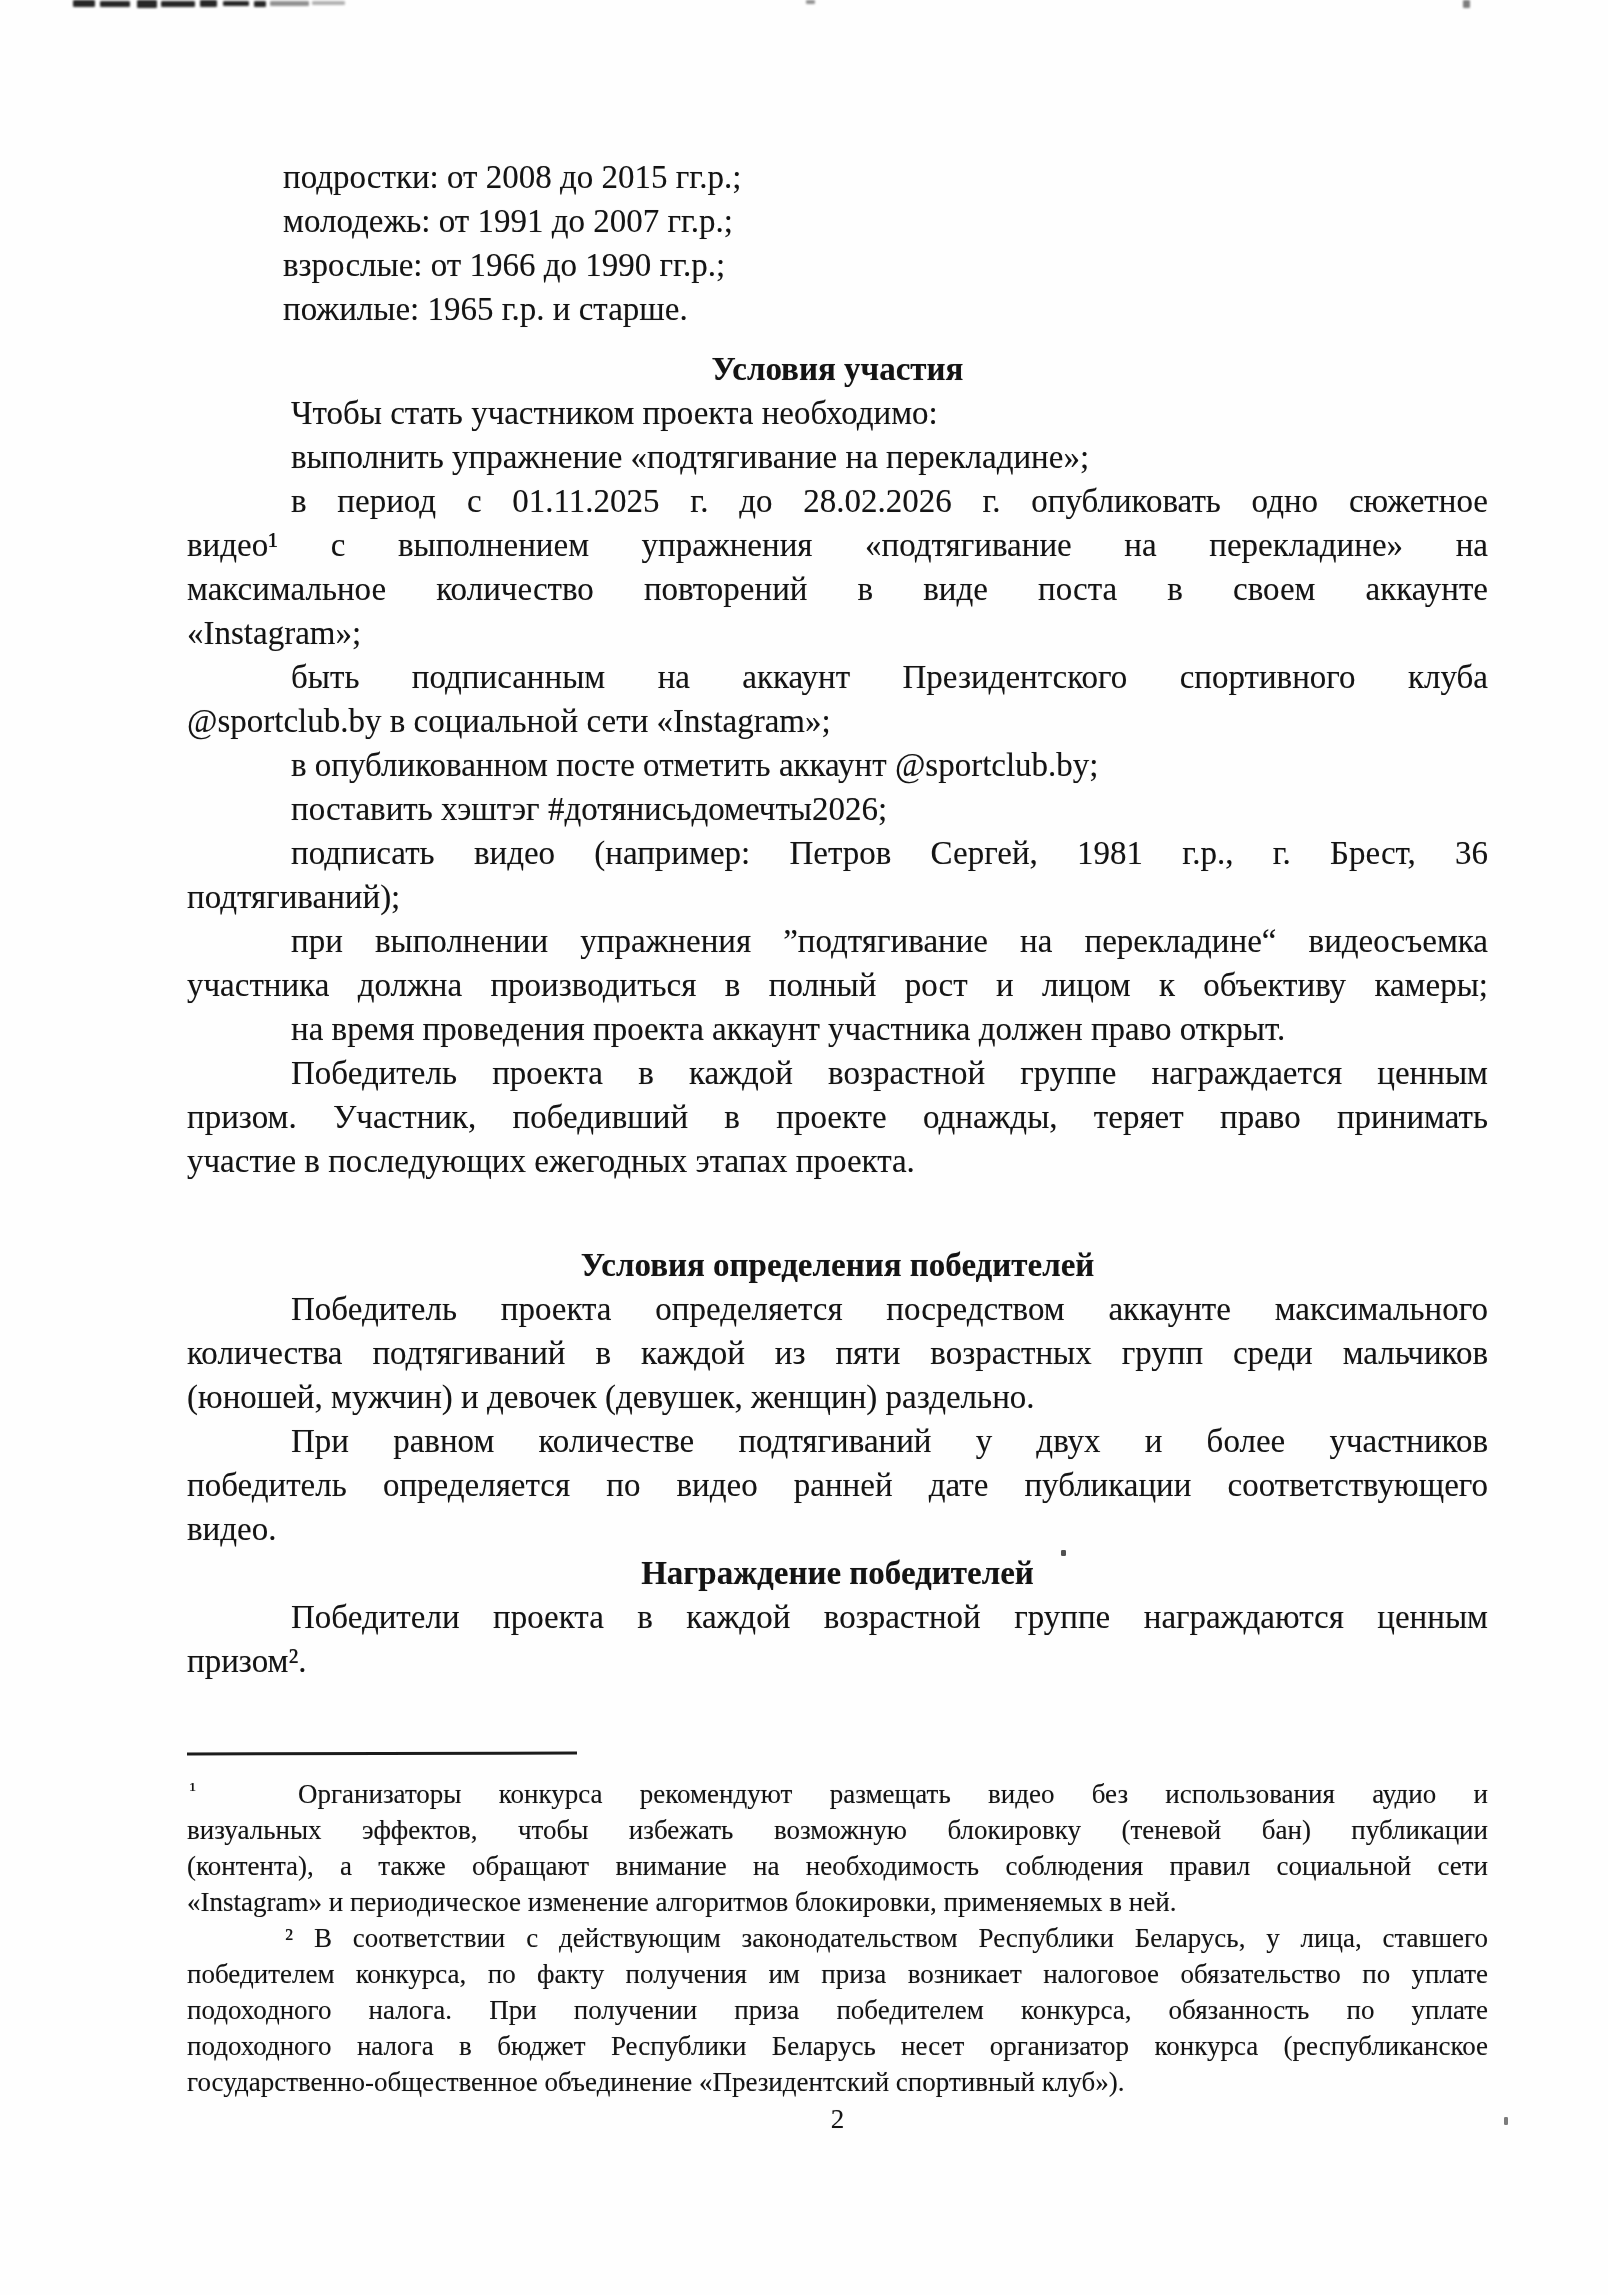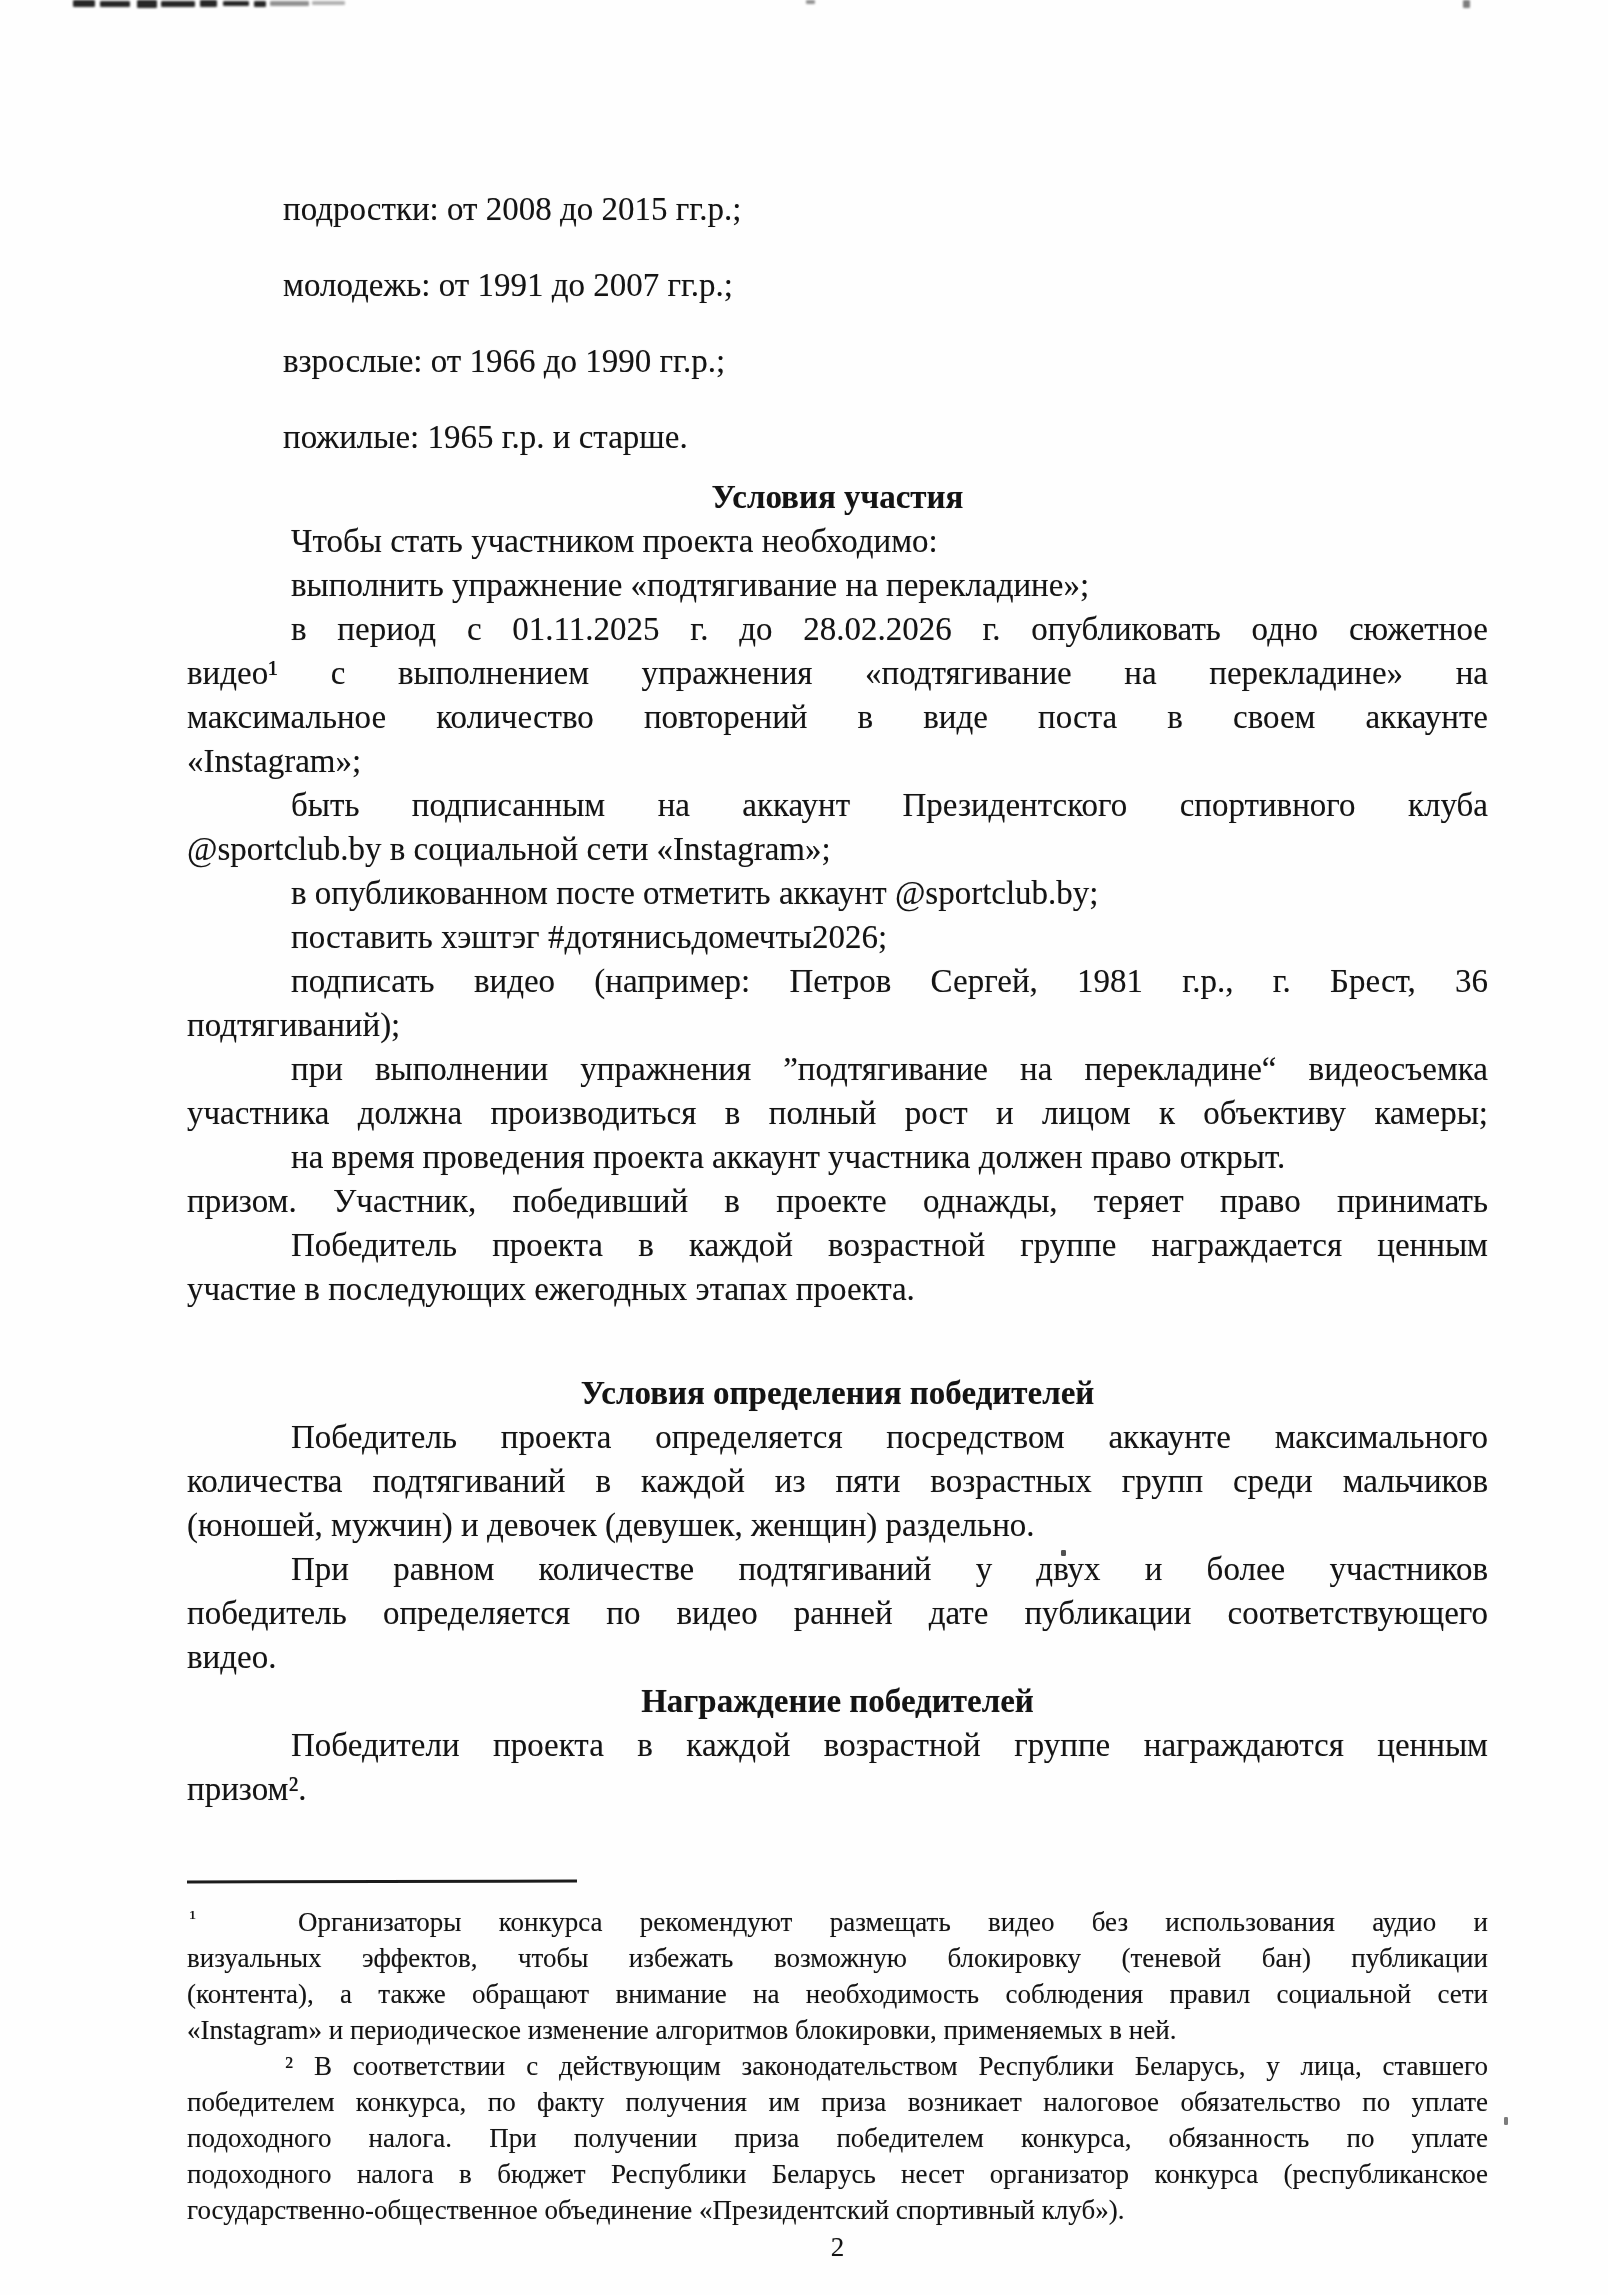--- a/index.html
+++ b/index.html
@@ -9,21 +9,21 @@
     background:#fefefe;
     font-family:"Liberation Serif","DejaVu Serif",serif;
     color:#141414;
     overflow:hidden;
     text-shadow:0 0 0.7px rgba(20,20,20,.35);
   }
   .text-block{position:absolute;left:187px;top:155px;width:1301px;}
   .ln{min-height:44px;line-height:44px;font-size:33px;text-align:left;}
   .j{text-align:justify;text-align-last:justify;}
   .ind{padding-left:104px;}
-  .ind-age{padding-left:96px;margin-top:32px;}
+  .ind-age{padding-left:96px;}
   .h{font-weight:bold;text-align:center;text-align-last:center;}
   .h1{margin-top:16px;}
   .h2{margin-top:60px;text-align:right;}
   .h3{}
   .sep{width:390px;height:0;border-top:3.3px solid #1c1c1c;margin-top:69px;transform:rotate(-0.12deg);}
   .fn-block{margin-top:21px;}
   .fln{min-height:36px;line-height:36px;font-size:27px;}
   .fn1-first{position:relative;padding-left:111px;}
   .fn-marker{position:absolute;left:2.6px;top:-3.9px;font-size:22px;}
   .ind-fn{padding-left:98px;}
@@ -67,22 +67,22 @@
     <div class="ln">«Instagram»;</div>
     <div class="ln ind j">быть подписанным на аккаунт Президентского спортивного клуба</div>
     <div class="ln">@sportclub.by в социальной сети «Instagram»;</div>
     <div class="ln ind">в опубликованном посте отметить аккаунт @sportclub.by;</div>
     <div class="ln ind">поставить хэштэг #дотянисьдомечты2026;</div>
     <div class="ln ind j">подписать видео (например: Петров Сергей, 1981 г.р., г. Брест, 36</div>
     <div class="ln">подтягиваний);</div>
     <div class="ln ind j">при выполнении упражнения ”подтягивание на перекладине“ видеосъемка</div>
     <div class="ln j">участника должна производиться в полный рост и лицом к объективу камеры;</div>
     <div class="ln ind">на время проведения проекта аккаунт участника должен право открыт.</div>
+    <div class="ln ind j">Победитель проекта в каждой возрастной группе награждается ценным</div>
     <div class="ln j">призом. Участник, победивший в проекте однажды, теряет право принимать</div>
-    <div class="ln ind j">Победитель проекта в каждой возрастной группе награждается ценным</div>
     <div class="ln">участие в последующих ежегодных этапах проекта.</div>
 
     <div class="ln h h2">Условия определения победителей</div>
     <div class="ln ind j">Победитель проекта определяется посредством аккаунте максимального</div>
     <div class="ln j">количества подтягиваний в каждой из пяти возрастных групп среди мальчиков</div>
     <div class="ln">(юношей, мужчин) и девочек (девушек, женщин) раздельно.</div>
     <div class="ln ind j">При равном количестве подтягиваний у двух и более участников</div>
     <div class="ln j">победитель определяется по видео ранней дате публикации соответствующего</div>
     <div class="ln">видео.</div>
 

